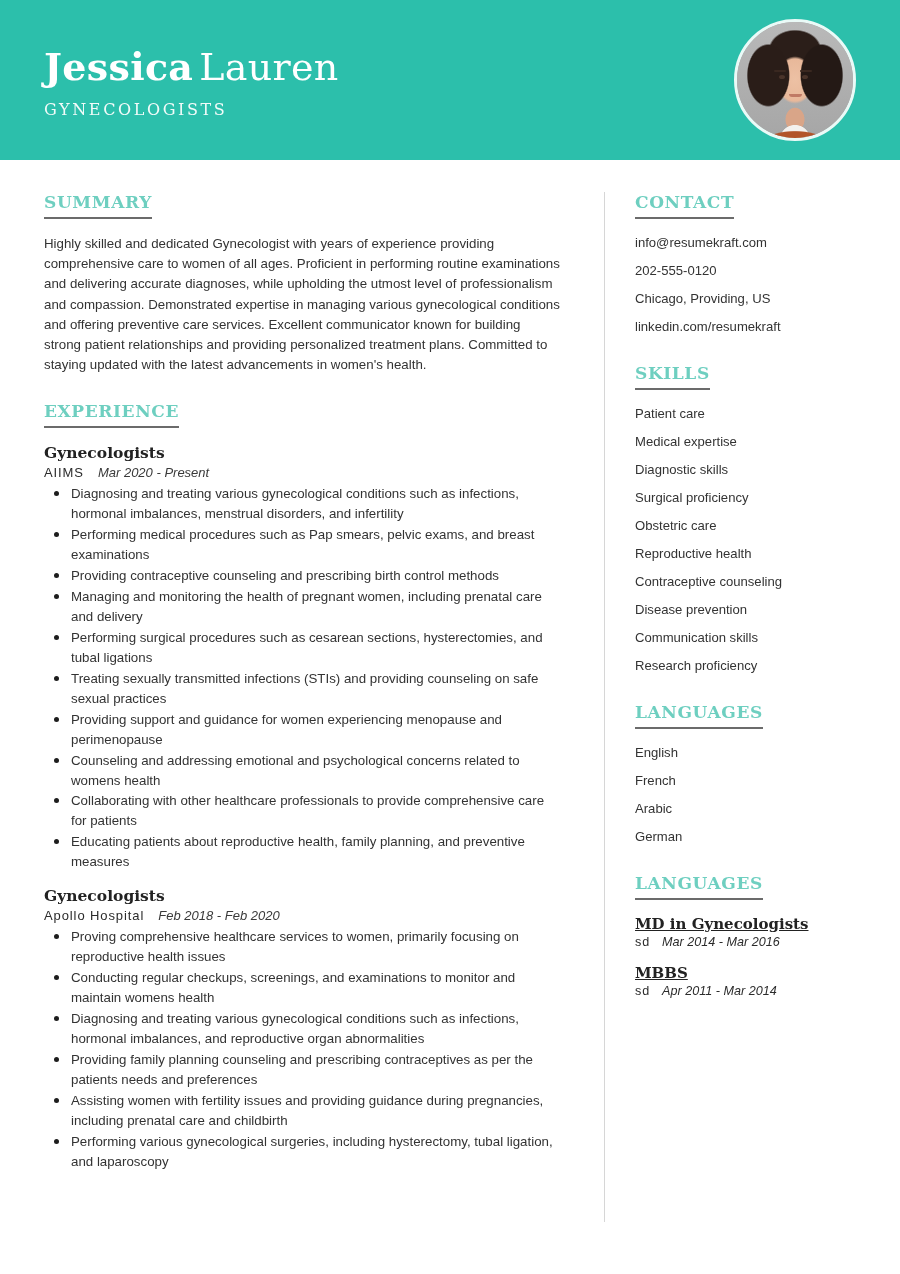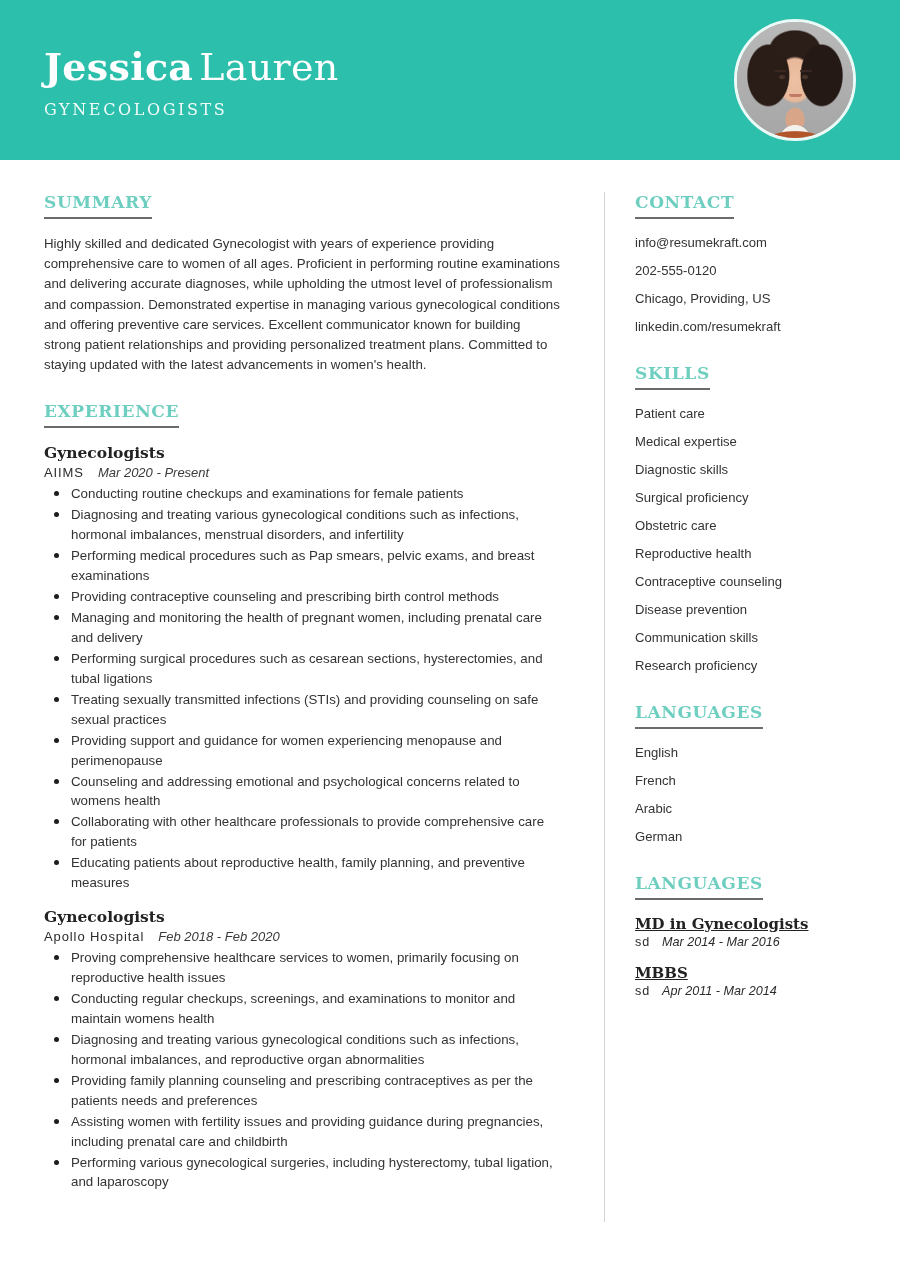--- a/index.html
+++ b/index.html
@@ -254,21 +254,20 @@
       <div class="summary-text">Highly skilled and dedicated Gynecologist with years of experience providing comprehensive care to women of all ages. Proficient in performing routine examinations and delivering accurate diagnoses, while upholding the utmost level of professionalism and compassion. Demonstrated expertise in managing various gynecological conditions and offering preventive care services. Excellent communicator known for building strong patient relationships and providing personalized treatment plans. Committed to staying updated with the latest advancements in women's health.</div>
     </div>
 
     <div class="sec">
       <div class="sec-head">EXPERIENCE</div>
       <div id="experience-list">
           <div class="job">
             <div class="job-role">Gynecologists</div>
             <div class="job-meta"><span class="job-company">AIIMS</span><span class="job-dates">Mar 2020 - Present</span></div>
             <ul class="bullets">
-              <li>Conducting routine checkups and examinations for female patients</li>
               <li>Diagnosing and treating various gynecological conditions such as infections, hormonal imbalances, menstrual disorders, and infertility</li>
               <li>Performing medical procedures such as Pap smears, pelvic exams, and breast examinations</li>
               <li>Providing contraceptive counseling and prescribing birth control methods</li>
               <li>Managing and monitoring the health of pregnant women, including prenatal care and delivery</li>
               <li>Performing surgical procedures such as cesarean sections, hysterectomies, and tubal ligations</li>
               <li>Treating sexually transmitted infections (STIs) and providing counseling on safe sexual practices</li>
               <li>Providing support and guidance for women experiencing menopause and perimenopause</li>
               <li>Counseling and addressing emotional and psychological concerns related to womens health</li>
               <li>Collaborating with other healthcare professionals to provide comprehensive care for patients</li>
               <li>Educating patients about reproductive health, family planning, and preventive measures</li>

